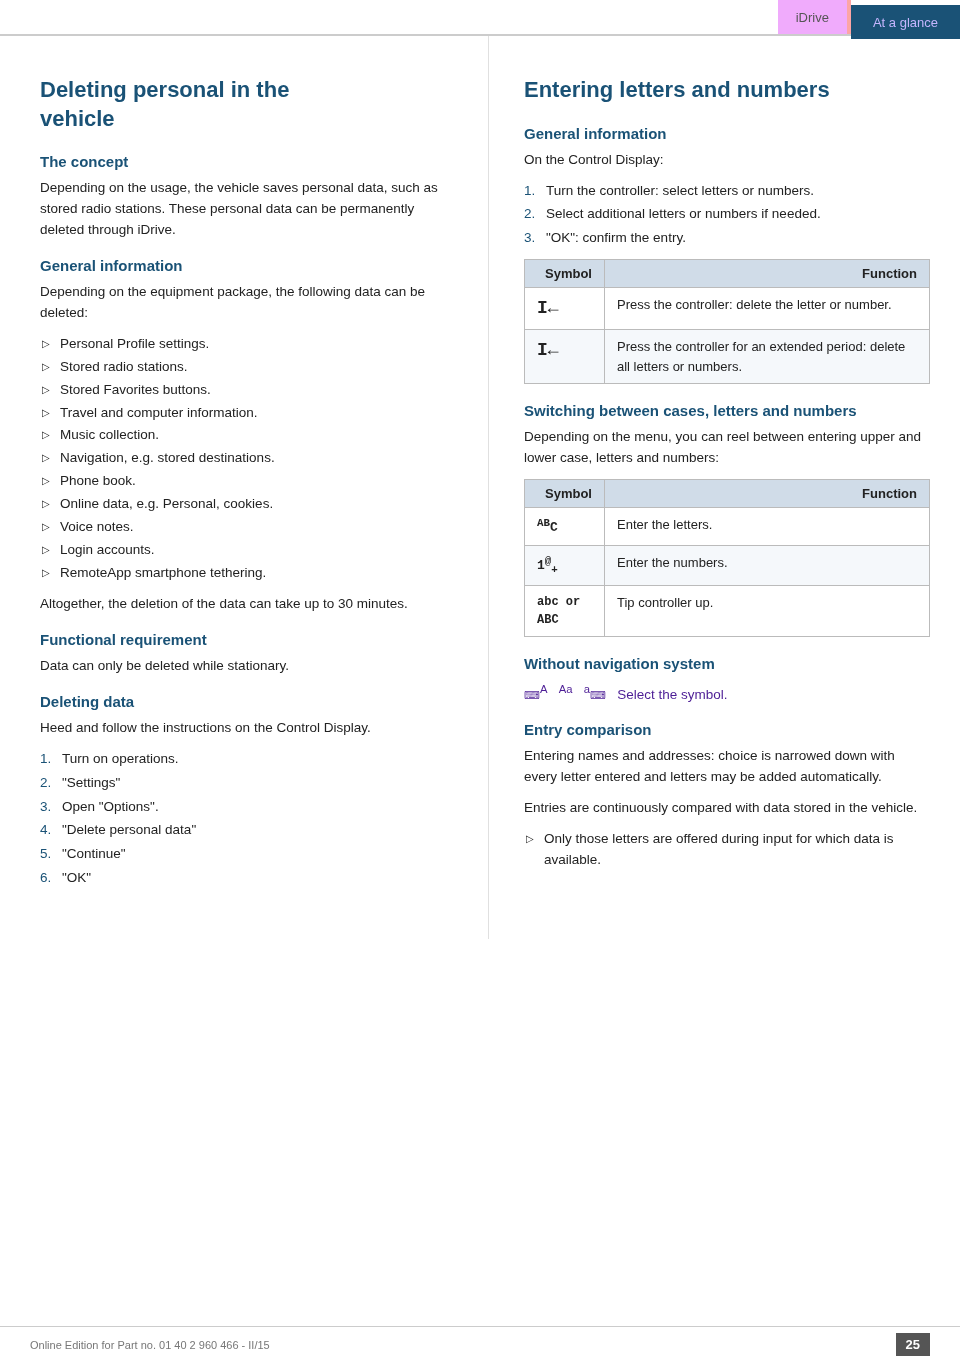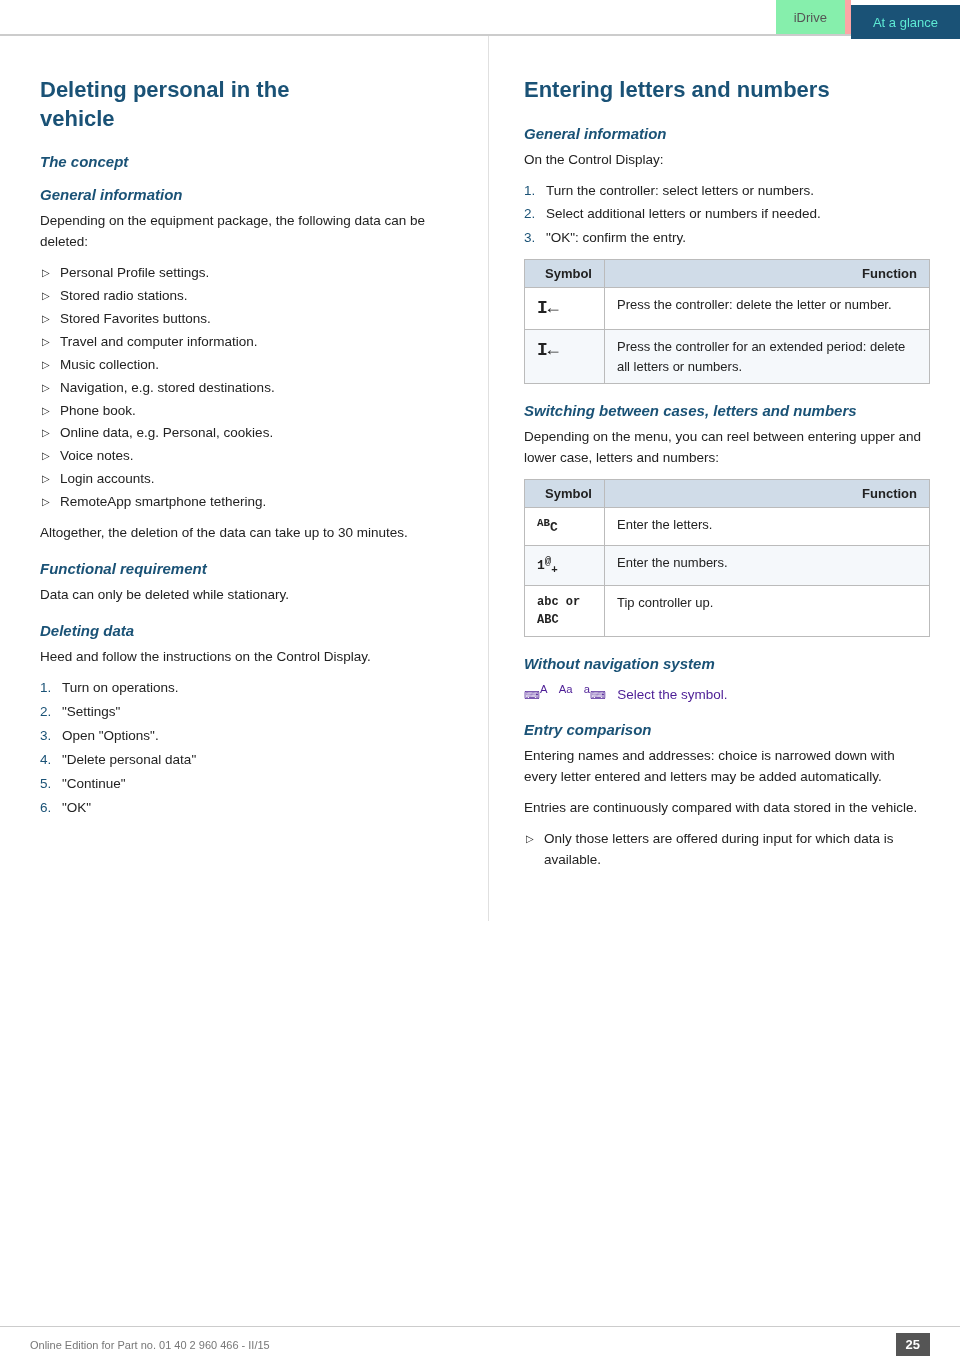--- a/index.html
+++ b/index.html
@@ -16,32 +16,32 @@
     
     .header {
       display: flex;
       justify-content: flex-end;
       align-items: center;
       height: 36px;
       border-bottom: 2px solid #ccc;
       margin-bottom: 0;
     }
     .header-idrive {
-      background: #86efac;
+      background: #f0abfc;
       color: #555;
       font-size: 13px;
       padding: 0 18px;
       height: 100%;
       display: flex;
       align-items: center;
-      border-right: 6px solid #fca5a5;
+      border-right: 4px solid #fca5a5;
     }
     .header-at-a-glance {
       background: #1a5276;
-      color: #5eead4;
+      color: #c4b5fd;
       font-size: 13px;
       padding: 0 22px;
       height: 100%;
       display: flex;
       align-items: center;
       margin-top: 10px;
     }
 
     
     .content-area {
@@ -75,21 +75,20 @@
     .section-heading {
       font-size: 15px;
       font-weight: bold;
       color: #1a5276;
       margin-bottom: 8px;
       margin-top: 18px;
     }
 
     .section-heading:first-child {
       margin-top: 16px;
-      font-style: italic;
     }
 
     .body-text {
       font-size: 13.5px;
       line-height: 1.55;
       color: #222;
       margin-bottom: 10px;
     }
 
     
@@ -215,20 +214,21 @@
 
   <div class="left-col">
 
     <h1 class="page-title">
       <span>Deleting personal in the</span><br>
       <span>vehicle</span>
     </h1>
 
     <div>
       <div class="section-heading">The concept</div>
+      <p class="body-text">Depending on the usage, the vehicle saves personal data, such as stored radio stations. These personal data can be permanently deleted through iDrive.</p>
     </div>
 
     <div>
       <div class="section-heading">General information</div>
       <p class="body-text">Depending on the equipment package, the following data can be deleted:</p>
       <ul class="bullet-list">
         <li>Personal Profile settings.</li>
         <li>Stored radio stations.</li>
         <li>Stored Favorites buttons.</li>
         <li>Travel and computer information.</li>

